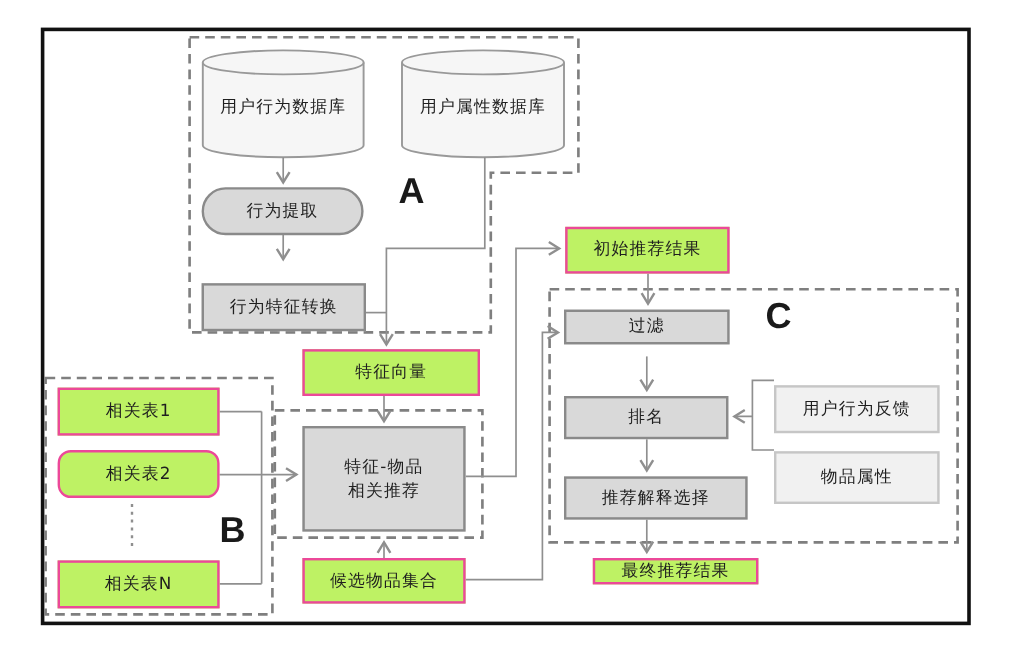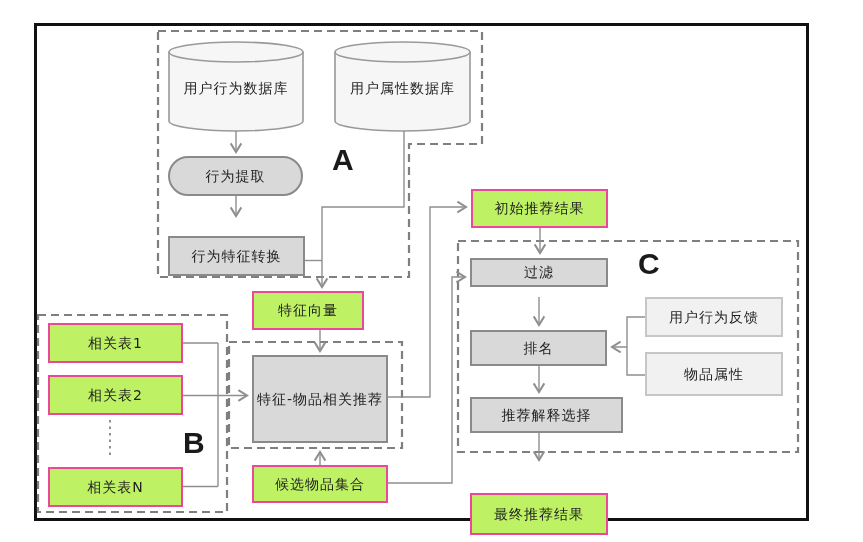--- a/index.html
+++ b/index.html
@@ -13,21 +13,21 @@
     border:3px solid #111111;background:#ffffff;box-sizing:content-box;
   }
   svg.layer{position:absolute;left:0;top:0;width:863px;height:542px;}
   .node{
     position:absolute;display:flex;align-items:center;justify-content:center;
     text-align:center;font-size:14px;letter-spacing:1px;line-height:1.45;
     box-sizing:border-box;
   }
   .box-medium{background:#d9d9d9;border:2px solid #8a8a8a;}
   .box-light{background:#bef264;border:2px solid #ec4899;}
-  .box-pale{background:#f1f1f1;border:2px solid #c6c6c6;}
+  .box-pale{background:#f1f1f1;border:2px solid #c6c6c6;margin-top:24px;}
   .cyl-label{position:absolute;text-align:center;font-size:14px;letter-spacing:1px;font-family:Liberation Serif, serif;}
   .module-letter{
     position:absolute;font-family:"Liberation Sans","DejaVu Sans",sans-serif;
     font-weight:bold;font-size:30px;color:#1a1a1a;
   }
 </style>
 </head>
 <body>
 
 <div class="frame"></div>
@@ -75,32 +75,32 @@
 </svg>
 
 <div class="cyl-label" style="left:169px;top:80px;width:134px;">用户行为数据库</div>
 <div class="cyl-label" style="left:335px;top:80px;width:135px;">用户属性数据库</div>
 
 <div class="node box-medium" style="left:168px;top:156px;width:135px;height:40px;border-radius:20px;">行为提取</div>
 <div class="node box-medium" style="left:168px;top:220px;width:137px;height:40px;margin-top:16px;">行为特征转换</div>
 <div class="module-letter" style="left:332px;top:143px;">A</div>
 
 <div class="node box-light" style="left:48px;top:323px;width:135px;height:40px;">相关表1</div>
-<div class="node box-light" style="left:48px;top:375px;width:135px;height:40px;">相关表2</div>
+<div class="node box-light" style="left:48px;top:375px;width:135px;height:40px;border-radius:11px;">相关表2</div>
 <div class="node box-light" style="left:48px;top:467px;width:135px;height:40px;">相关表N</div>
 <div class="module-letter" style="left:183px;top:426px;">B</div>
 
-<div class="node box-light" style="left:252px;top:291px;width:112px;height:39px;">特征向量</div>
-<div class="node box-medium" style="left:252px;top:355px;width:136px;height:88px;flex-direction:row;">
+<div class="node box-light" style="left:252px;top:291px;width:148px;height:39px;">特征向量</div>
+<div class="node box-medium" style="left:252px;top:355px;width:136px;height:88px;flex-direction:column;">
   <span>特征-物品</span>
   <span>相关推荐</span>
 </div>
 <div class="node box-light" style="left:252px;top:465px;width:136px;height:38px;">候选物品集合</div>
 
 <div class="node box-light" style="left:471px;top:189px;width:137px;height:39px;">初始推荐结果</div>
 <div class="node box-medium" style="left:470px;top:258px;width:138px;height:29px;">过滤</div>
 <div class="node box-medium" style="left:470px;top:330px;width:137px;height:36px;">排名</div>
 <div class="node box-medium" style="left:470px;top:397px;width:153px;height:36px;">推荐解释选择</div>
-<div class="node box-light" style="left:470px;top:465px;width:138px;height:42px;margin-top:28px;">最终推荐结果</div>
+<div class="node box-light" style="left:494px;top:465px;width:138px;height:22px;">最终推荐结果</div>
 <div class="module-letter" style="left:638px;top:247px;">C</div>
 
 <div class="node box-pale" style="left:645px;top:297px;width:138px;height:40px;">用户行为反馈</div>
 <div class="node box-pale" style="left:645px;top:352px;width:138px;height:44px;">物品属性</div>
 
 </body></html>

